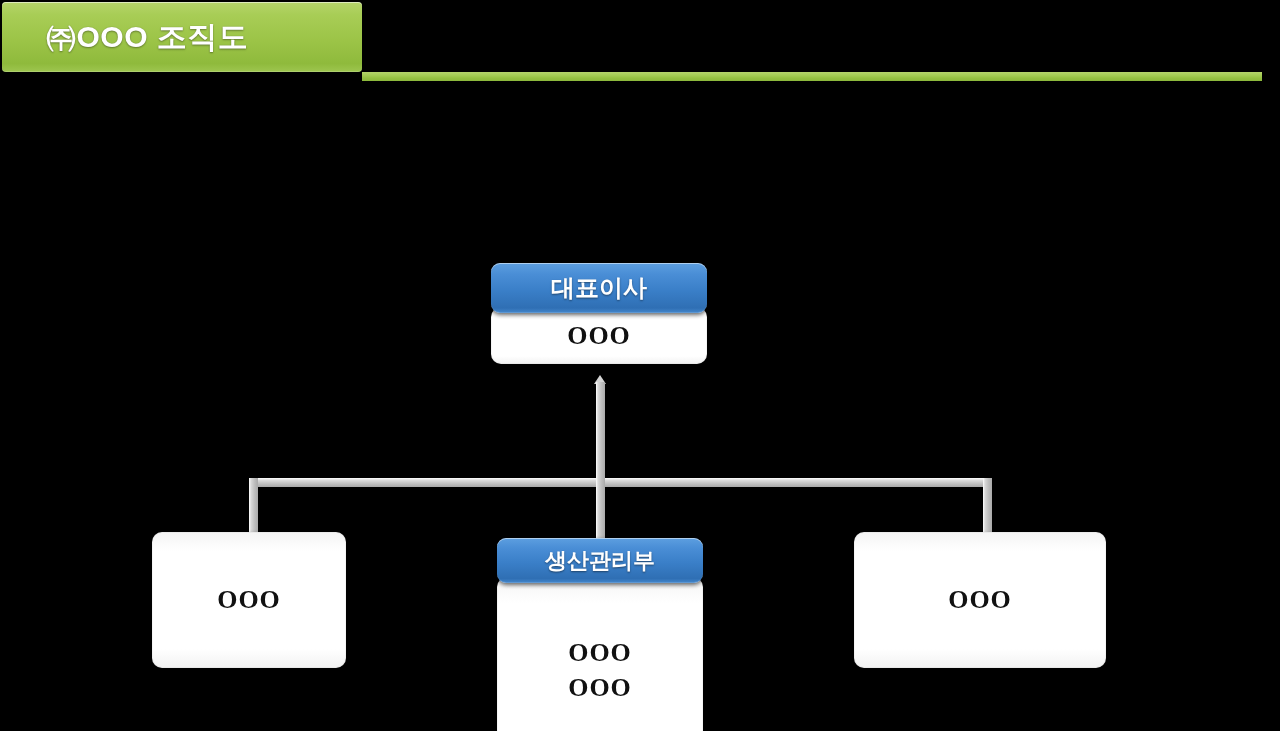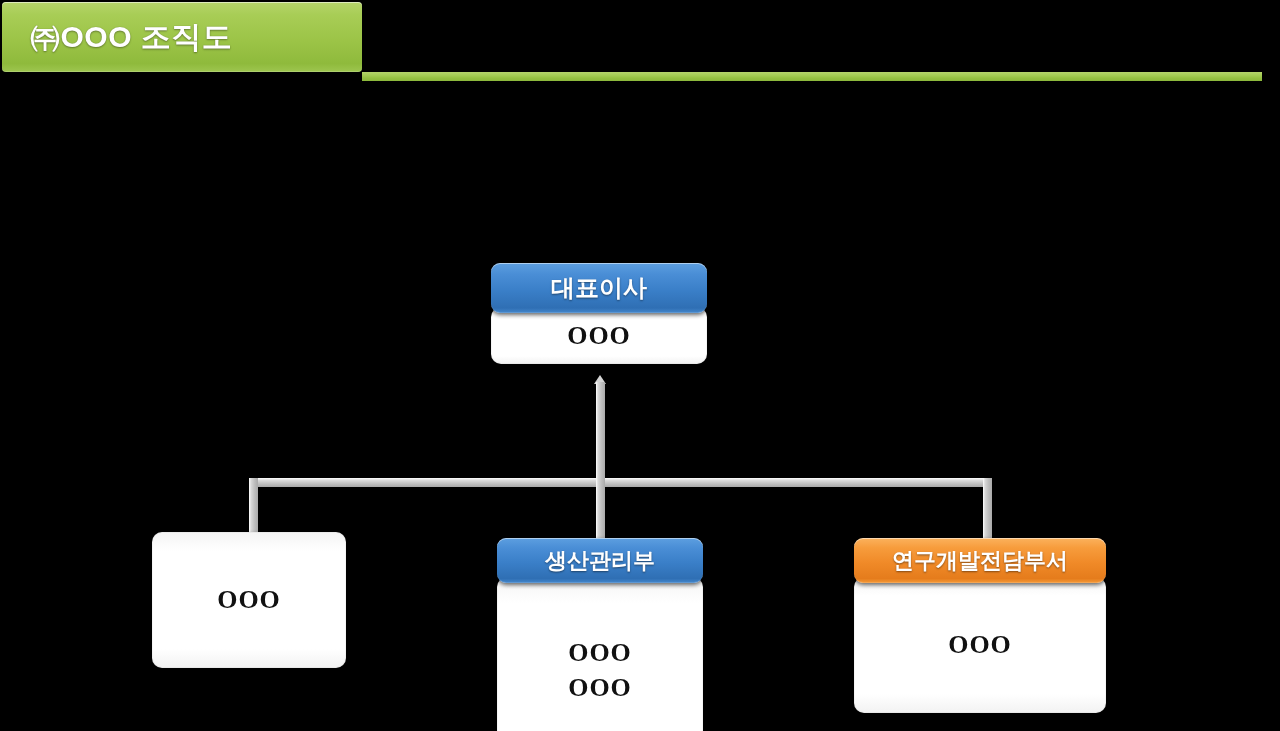--- a/index.html
+++ b/index.html
@@ -28,21 +28,21 @@
                 #a8cd56 18%,
                 #9cc447 55%,
                 #8fba3c 88%,
                 #9ec650 100%);
     box-shadow: 0 2px 3px rgba(0,0,0,0.55),
                 inset 0 1px 0 rgba(255,255,255,0.55),
                 inset 0 -1px 0 rgba(255,255,255,0.18);
     display: flex;
     align-items: center;
     box-sizing: border-box;
-    padding-left: 28px;
+    padding-left: 44px;
   }
   #title-banner-text {
     color: #ffffff;
     font-size: 30px;
     font-weight: bold;
     letter-spacing: 0.5px;
     text-shadow: 0 1px 2px rgba(0,0,0,0.35),
                  0 0 1px rgba(0,0,0,0.25);
     white-space: nowrap;
   }
@@ -238,19 +238,16 @@
   <div class="node-header blue">
     <span>생산관리부</span>
   </div>
   <div class="node-body">
     <span class="line">OOO</span>
     <span class="line">OOO</span>
   </div>
 </div>
 
 <div class="node" id="node-dept-2">
-  <div class="node-header orange">
-    <span>연구개발전담부서</span>
-  </div>
   <div class="node-body">
     <span class="line">OOO</span>
   </div>
 </div>
 
 </body></html>

